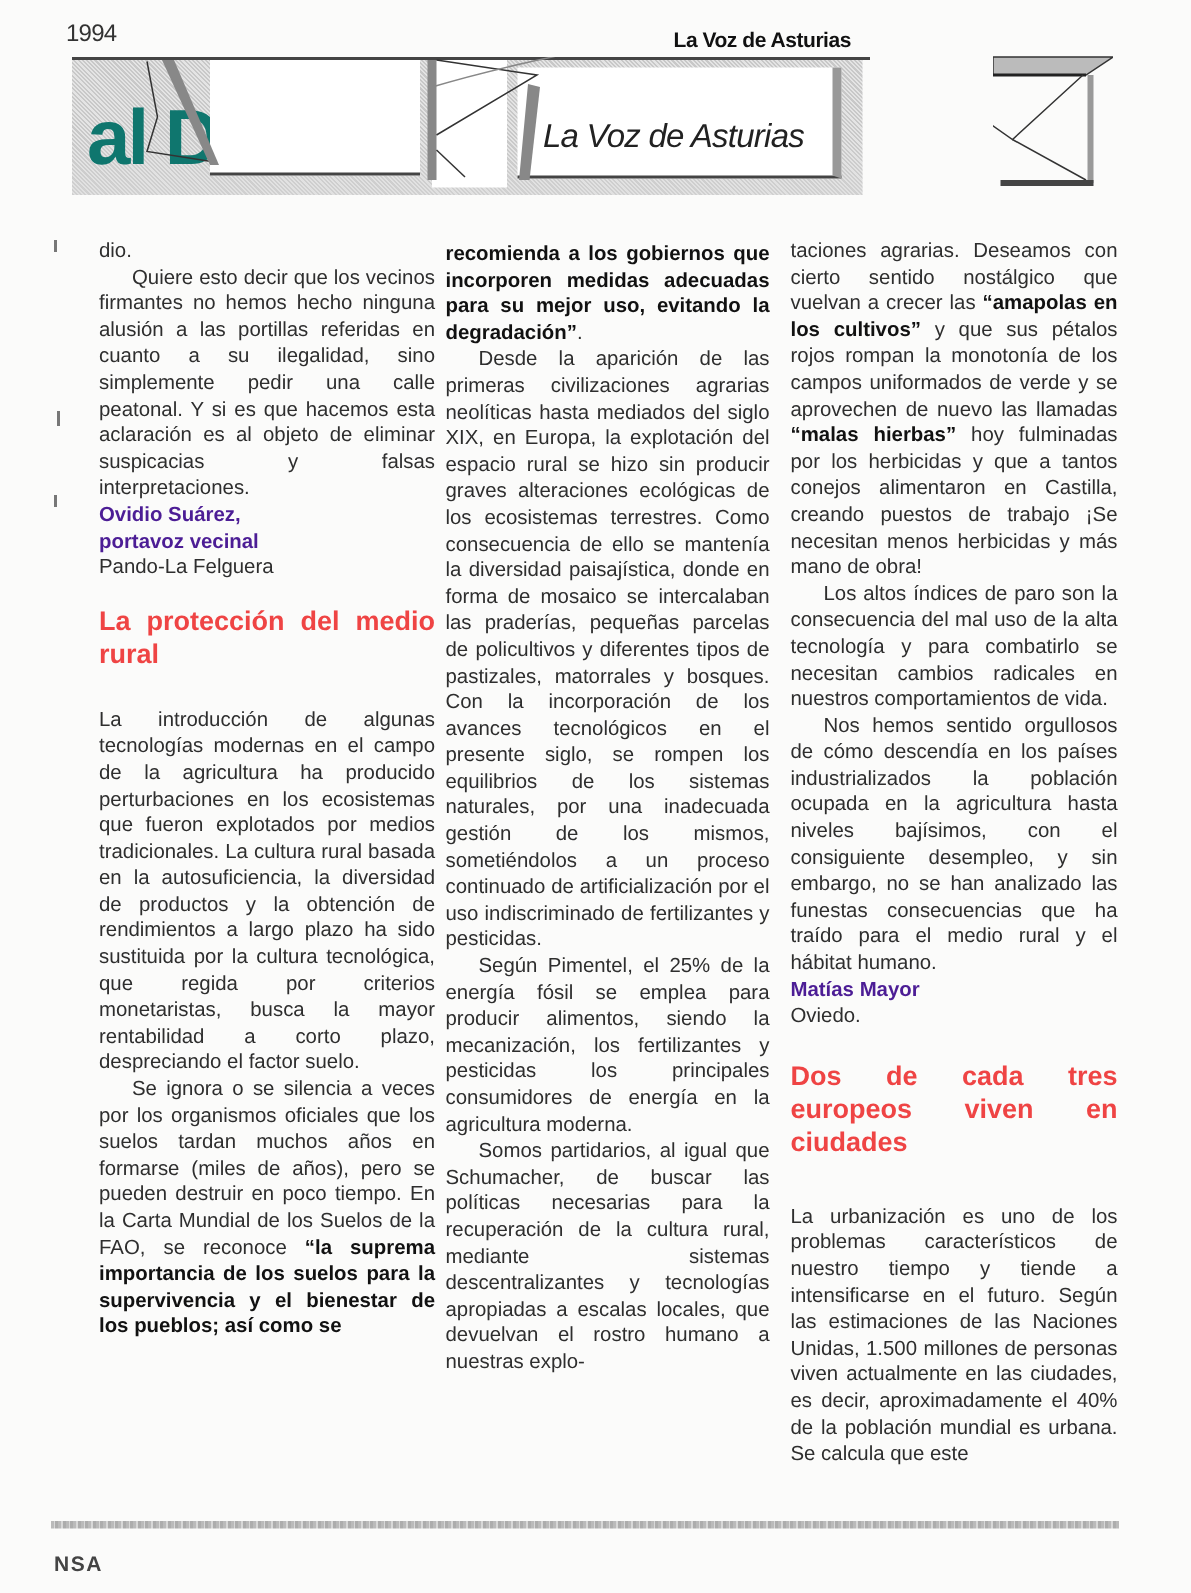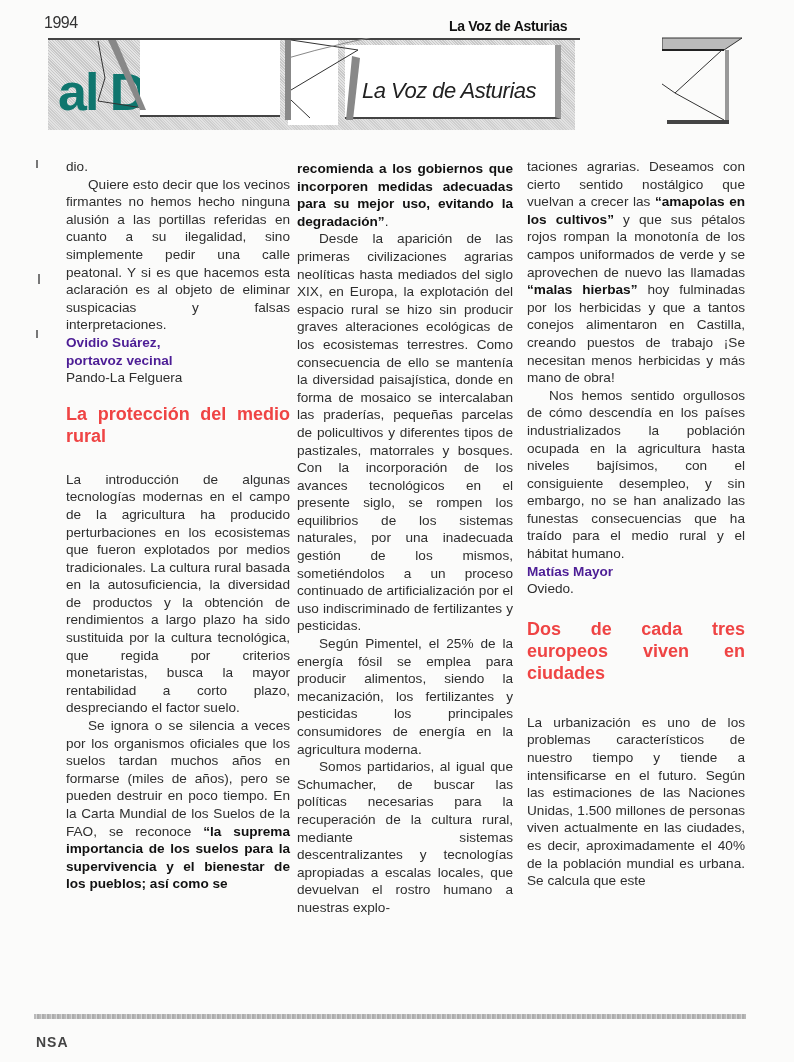--- a/index.html
+++ b/index.html
@@ -92,20 +92,21 @@
 
 <div class="col c2">
   <p><b>recomienda a los gobiernos que incorporen medidas adecuadas para su mejor uso, evitando la degradación”</b><span>.</span></p>
   <p class="ind">Desde la aparición de las primeras civilizaciones agrarias neolíticas hasta mediados del siglo XIX, en Europa, la explotación del espacio rural se hizo sin producir graves alteraciones ecológicas de los ecosistemas terrestres. Como consecuencia de ello se mantenía la diversidad paisajística, donde en forma de mosaico se intercalaban las praderías, pequeñas parcelas de policultivos y diferentes tipos de pastizales, matorrales y bosques. Con la incorporación de los avances tecnológicos en el presente siglo, se rompen los equilibrios de los sistemas naturales, por una inadecuada gestión de los mismos, sometiéndolos a un proceso continuado de artificialización por el uso indiscriminado de fertilizantes y pesticidas.</p>
   <p class="ind">Según Pimentel, el 25% de la energía fósil se emplea para producir alimentos, siendo la mecanización, los fertilizantes y pesticidas los principales consumidores de energía en la agricultura moderna.</p>
   <p class="ind">Somos partidarios, al igual que Schumacher, de buscar las políticas necesarias para la recuperación de la cultura rural, mediante sistemas descentralizantes y tecnologías apropiadas a escalas locales, que devuelvan el rostro humano a nuestras explo-</p>
 </div>
 
 <div class="col c3">
   <p><span>taciones agrarias. Deseamos con cierto sentido nostálgico que vuelvan a crecer las </span><b>“amapolas en los cultivos”</b><span> y que sus pétalos rojos rompan la monotonía de los campos uniformados de verde y se aprovechen de nuevo las llamadas </span><b>“malas hierbas”</b><span> hoy fulminadas por los herbicidas y que a tantos conejos alimentaron en Castilla, creando puestos de trabajo ¡Se necesitan menos herbicidas y más mano de obra!</span></p>
+  <p class="ind">Los altos índices de paro son la consecuencia del mal uso de la alta tecnología y para combatirlo se necesitan cambios radicales en nuestros comportamientos de vida.</p>
   <p class="ind">Nos hemos sentido orgullosos de cómo descendía en los países industrializados la población ocupada en la agricultura hasta niveles bajísimos, con el consiguiente desempleo, y sin embargo, no se han analizado las funestas consecuencias que ha traído para el medio rural y el hábitat humano.</p>
   <p class="sig">Matías Mayor</p>
   <p class="place">Oviedo.</p>
 
   <p class="headline headline2">Dos de cada tres europeos viven en ciudades</p>
   <p>La urbanización es uno de los problemas característicos de nuestro tiempo y tiende a intensificarse en el futuro. Según las estimaciones de las Naciones Unidas, 1.500 millones de personas viven actualmente en las ciudades, es decir, aproximadamente el 40% de la población mundial es urbana. Se calcula que este</p>
 </div>
 
 <div class="abs bottom-rule"></div>
 <div class="abs footer-mark">NSA</div>

